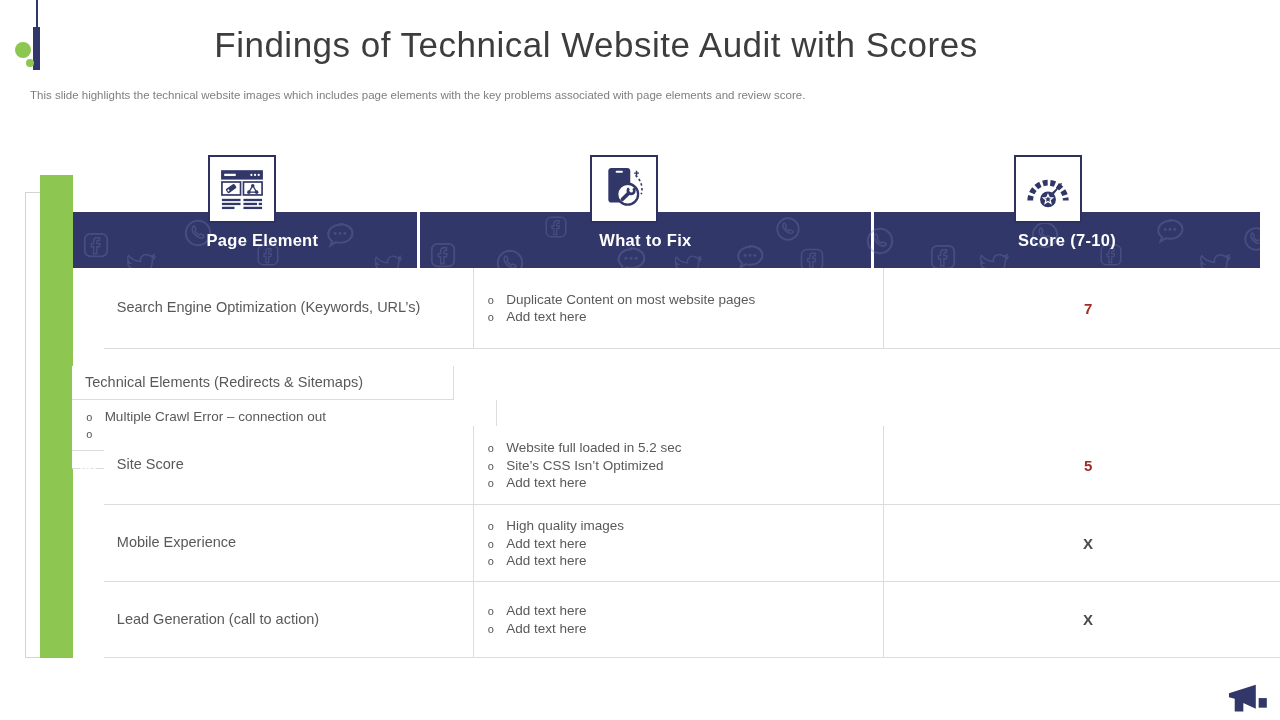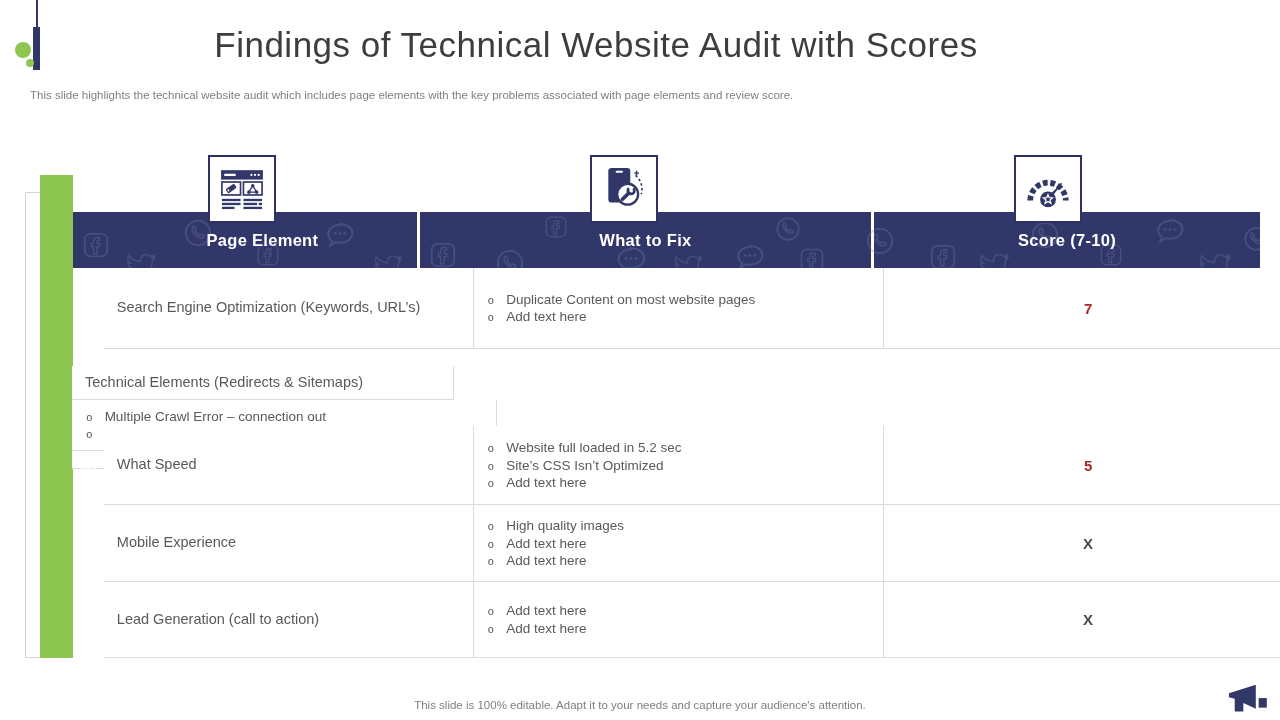--- a/index.html
+++ b/index.html
@@ -91,21 +91,21 @@
 </svg>
 
 <div class="slide">
 
   <div class="orn-topline"></div>
   <div class="orn-bar"></div>
   <div class="orn-dot1"></div>
   <div class="orn-dot2"></div>
 
   <h1 class="title">Findings of Technical Website Audit with Scores</h1>
-  <p class="subtitle">This slide highlights the technical website audit which includes page elements with the key problems associated with page elements and review score.</p>
+  <p class="subtitle">This slide highlights the technical website images which includes page elements with the key problems associated with page elements and review score.</p>
 
   <div class="offset-frame"></div>
   <div class="green-bar"></div>
 
   <div class="thead">
     <div class="th c1">
       <span>Page Element</span>
     </div>
     <div class="th c2">
       <span>What to Fix</span>
@@ -264,21 +264,21 @@
               <span class="bullet">o</span>
               <span>Add text here</span>
             </li>
           </ul>
       </div>
       <div class="cell score-cell score-red">6</div>
     </div>
 
     <div class="trow">
       <div class="num-cell">03</div>
-      <div class="cell element-cell">What Speed</div>
+      <div class="cell element-cell">Site Score</div>
       <div class="cell fixes-cell">
         <ul class="fix-list">
             <li>
               <span class="bullet">o</span>
               <span>Website full loaded in 5.2 sec</span>
             </li>
             <li>
               <span class="bullet">o</span>
               <span>Site’s CSS Isn’t Optimized</span>
             </li>
@@ -325,21 +325,20 @@
             <li>
               <span class="bullet">o</span>
               <span>Add text here</span>
             </li>
           </ul>
       </div>
       <div class="cell score-cell score-plain">X</div>
     </div>
   </div>
 
-  <p class="footer">This slide is 100% editable. Adapt it to your needs and capture your audience's attention.</p>
   <div class="megaphone">
     <svg width="46" height="36" viewBox="0 0 48 36">
       <polygon points="1,11 29,2 29,27 16,21 16,30 7,30 7,16.8 1,15" fill="#313768"></polygon>
       <rect x="32" y="16" width="8.5" height="10" fill="#313768"></rect>
     </svg>
   </div>
 
 </div>
 
 </body></html>

